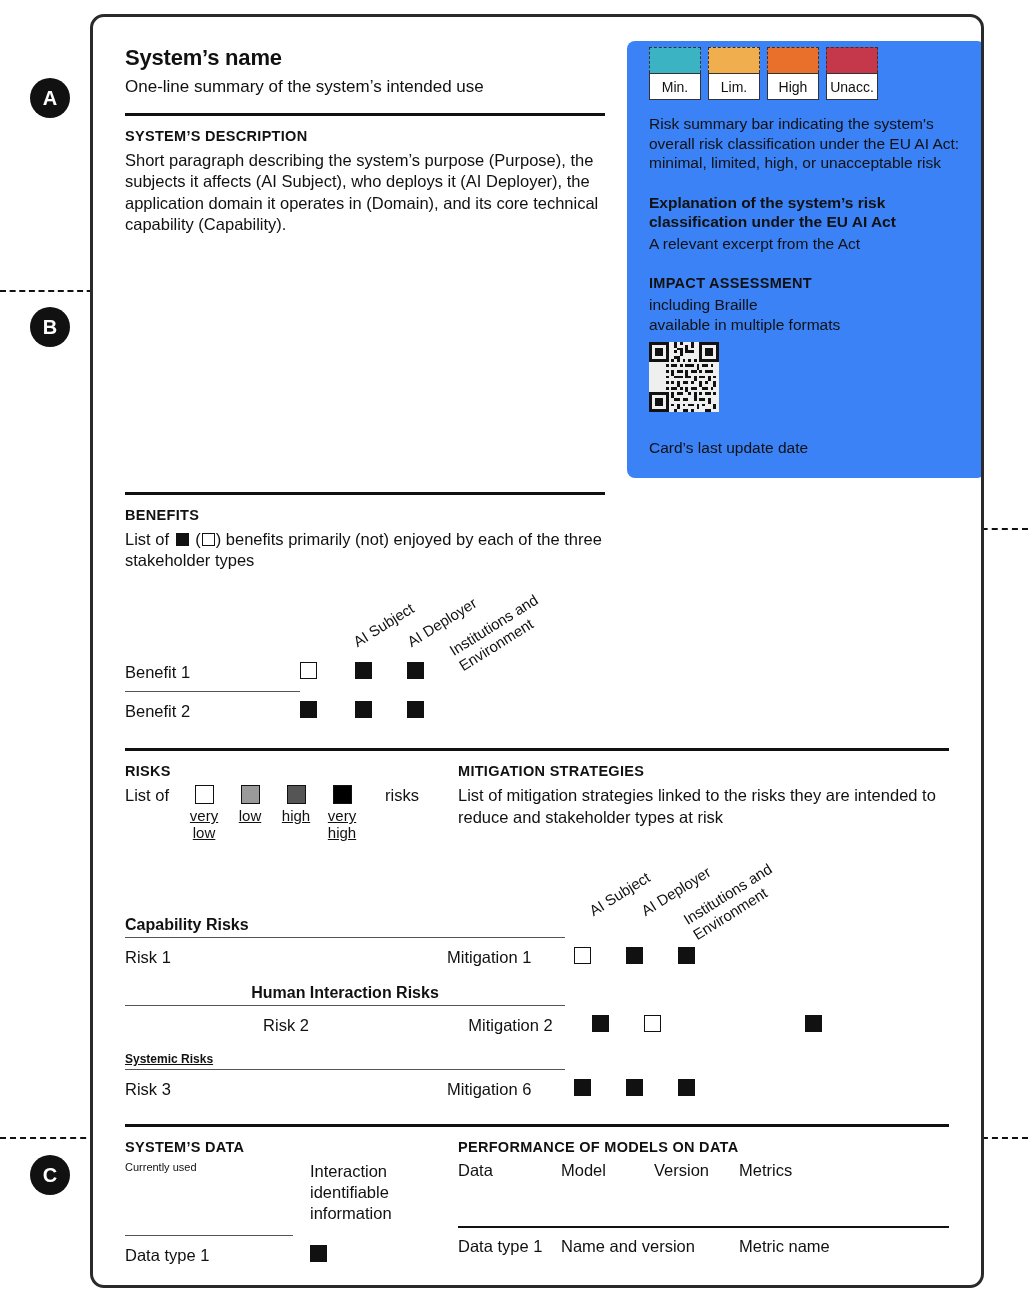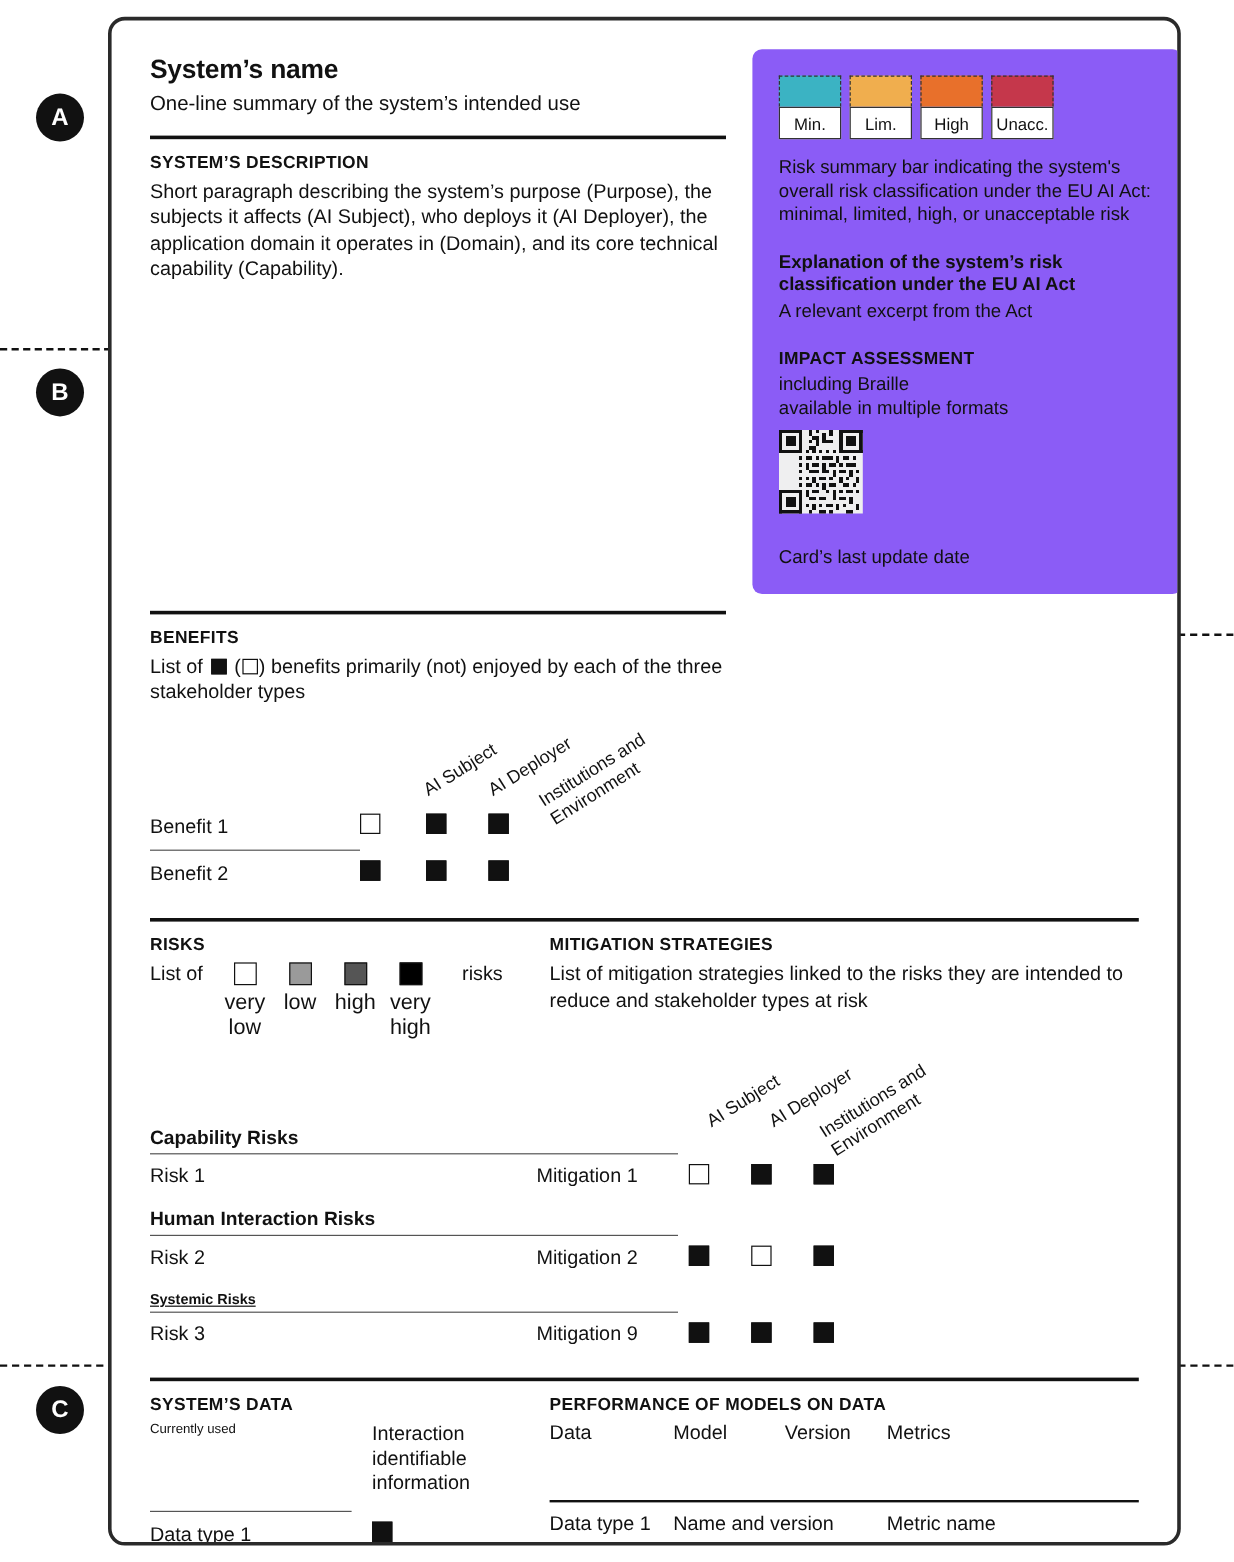--- a/index.html
+++ b/index.html
@@ -75,23 +75,23 @@
   .sec-head {
     font-size:14.5px;
     font-weight:bold;
     letter-spacing:0.3px;
     margin:12px 0 6px 0;
   }
   .body-txt { font-size:16.5px; line-height:1.30; margin:0; }
 
   
   .grey-panel {
-    background:#8b5cf6;
+    background:#3b82f6;
     border-radius:8px;
-    padding:22px 20px 20px 22px;
+    padding:6px 20px 20px 22px;
     width:358px;
   }
   .risk-bar { display:flex; gap:7px; margin-bottom:14px; }
   .risk-chip { width:52px; }
   .risk-chip .swatch {
     height:26px;
     border:1.5px dashed #333;
     border-bottom:none;
   }
   .risk-chip .lbl {
@@ -147,21 +147,21 @@
   .brow { height:38px; }
   .brow .name { font-size:16.5px; }
 
   
   .risks-legend { display:flex; align-items:flex-start; gap:0; }
   .legend-item { text-align:center; width:46px; }
   .legend-sq {
     width:19px; height:19px; border:1.5px solid #111;
     margin:0 auto 4px auto;
   }
-  .legend-cap { font-size:18px; line-height:1.12; }
+  .legend-cap { font-size:15px; line-height:1.12;text-decoration:underline; }
 </style>
 </head>
 <body>
 
 <div class="dash-h" style="left:0; top:290px; width:112px;"></div>
 <div class="dash-v" style="left:578px; top:290px; height:240px;"></div>
 <div class="dash-h" style="left:578px; top:528px; width:450px;"></div>
 <div class="dash-h" style="left:0; top:1137px; width:1028px;"></div>
 
 <div class="badge" style="left:30px; top:78px;">
@@ -418,21 +418,21 @@
           <td style="width:322px;"><span style="font-size:16.5px;">Risk 1</span></td>
           <td style="width:127px;"><span style="font-size:16.5px;">Mitigation 1</span></td>
           <td style="width:52px;"><span class="chk"></span></td>
           <td style="width:52px;"><span class="chk on"></span></td>
           <td><span class="chk on"></span></td>
         </tr>
       </tbody>
           </table>
     </div>
 
-    <div style="margin-top:8px;">
+    <div style="margin-top:8px;text-align:center;">
       <div style="font-size:16px; font-weight:bold; width:440px;">Human Interaction Risks</div>
       <div class="rule-thin" style="width:440px; margin-top:3px;"></div>
       <table class="tbl">
         <tbody>
               <tr class="brow">
           <td style="width:322px;"><span style="font-size:16.5px;">Risk 2</span></td>
           <td style="width:127px;"><span style="font-size:16.5px;">Mitigation 2</span></td>
           <td style="width:52px;"><span class="chk on"></span></td>
           <td style="width:52px;"><span class="chk"></span></td>
           <td><span class="chk on"></span></td>
@@ -441,21 +441,21 @@
           </table>
     </div>
 
     <div style="margin-top:8px;">
       <div style="font-size:12px; font-weight:bold; width:440px;text-decoration:underline;">Systemic Risks</div>
       <div class="rule-thin" style="width:440px; margin-top:3px;"></div>
       <table class="tbl">
         <tbody>
               <tr class="brow">
           <td style="width:322px;"><span style="font-size:16.5px;">Risk 3</span></td>
-          <td style="width:127px;"><span style="font-size:16.5px;">Mitigation 9</span></td>
+          <td style="width:127px;"><span style="font-size:16.5px;">Mitigation 6</span></td>
           <td style="width:52px;"><span class="chk on"></span></td>
           <td style="width:52px;"><span class="chk on"></span></td>
           <td><span class="chk on"></span></td>
         </tr>
       </tbody>
           </table>
     </div>
   </div>
 
   <div style="padding-top:16px;">

